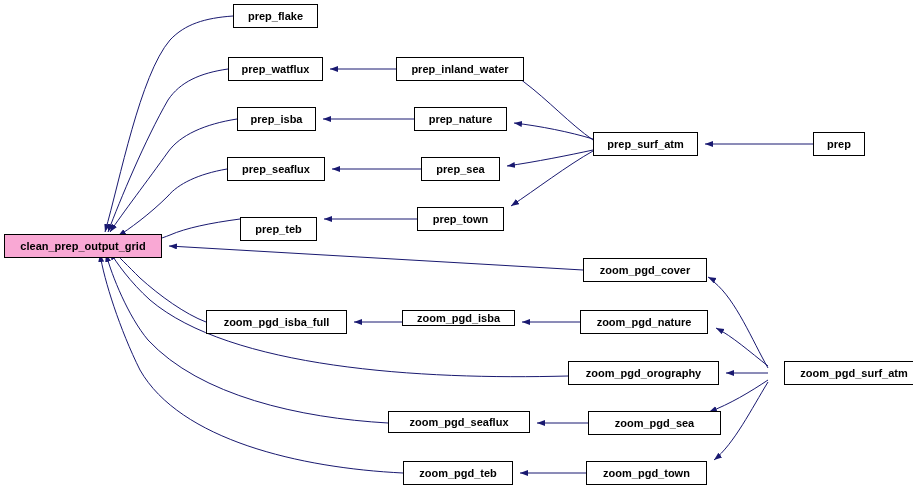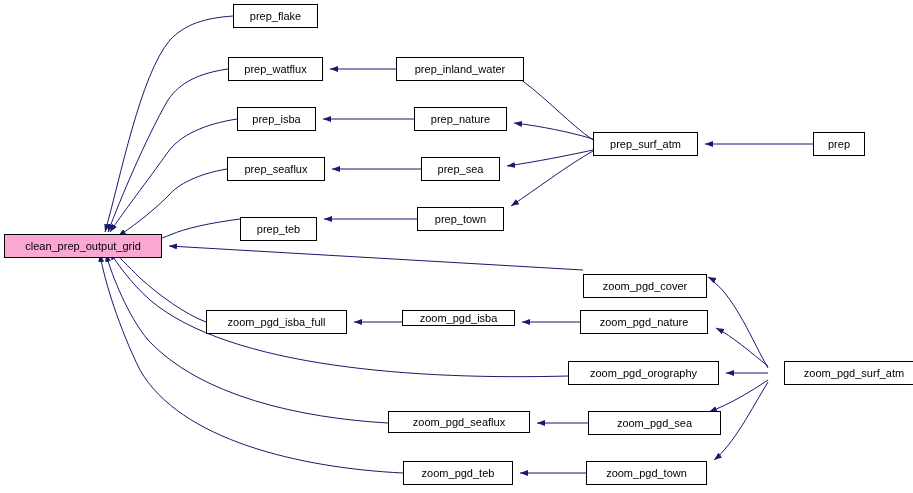--- a/index.html
+++ b/index.html
@@ -29,20 +29,21 @@
     border: 1px solid #000000;
     background: #ffffff;
     color: #000000;
     font-size: 11px;
     line-height: 1;
     display: flex;
     align-items: center;
     justify-content: center;
     white-space: nowrap;
     letter-spacing: 0px;
+    font-weight: bold;
   }
   .node.root {
     background: #f9a8d4;
     text-align: right;
   }
 </style>
 </head>
 <body>
 
 <div id="canvas">
@@ -89,21 +90,21 @@
       <div class="node" style="left: 228px; top: 57px; width: 95px; height: 24px;">prep_watflux</div>
       <div class="node" style="left: 237px; top: 107px; width: 79px; height: 24px;">prep_isba</div>
       <div class="node" style="left: 227px; top: 157px; width: 98px; height: 24px;">prep_seaflux</div>
       <div class="node" style="left: 240px; top: 217px; width: 77px; height: 24px;">prep_teb</div>
       <div class="node" style="left: 396px; top: 57px; width: 128px; height: 24px;">prep_inland_water</div>
       <div class="node" style="left: 414px; top: 107px; width: 93px; height: 24px;">prep_nature</div>
       <div class="node" style="left: 421px; top: 157px; width: 79px; height: 24px;">prep_sea</div>
       <div class="node" style="left: 417px; top: 207px; width: 87px; height: 24px;">prep_town</div>
       <div class="node" style="left: 593px; top: 132px; width: 105px; height: 24px;">prep_surf_atm</div>
       <div class="node" style="left: 813px; top: 132px; width: 52px; height: 24px;">prep</div>
-      <div class="node" style="left: 583px; top: 258px; width: 124px; height: 24px; margin-top: 16px;">zoom_pgd_cover</div>
+      <div class="node" style="left: 583px; top: 258px; width: 124px; height: 24px;">zoom_pgd_cover</div>
       <div class="node" style="left: 206px; top: 310px; width: 141px; height: 24px;">zoom_pgd_isba_full</div>
       <div class="node" style="left: 402px; top: 310px; width: 113px; height: 16px;">zoom_pgd_isba</div>
       <div class="node" style="left: 580px; top: 310px; width: 128px; height: 24px;">zoom_pgd_nature</div>
       <div class="node" style="left: 568px; top: 361px; width: 151px; height: 24px;">zoom_pgd_orography</div>
       <div class="node" style="left: 768px; top: 361px; width: 140px; height: 24px; margin-left: 16px;">zoom_pgd_surf_atm</div>
       <div class="node" style="left: 388px; top: 411px; width: 142px; height: 22px;">zoom_pgd_seaflux</div>
       <div class="node" style="left: 588px; top: 411px; width: 133px; height: 24px;">zoom_pgd_sea</div>
       <div class="node" style="left: 403px; top: 461px; width: 110px; height: 24px;">zoom_pgd_teb</div>
       <div class="node" style="left: 586px; top: 461px; width: 121px; height: 24px;">zoom_pgd_town</div>
     </div>

